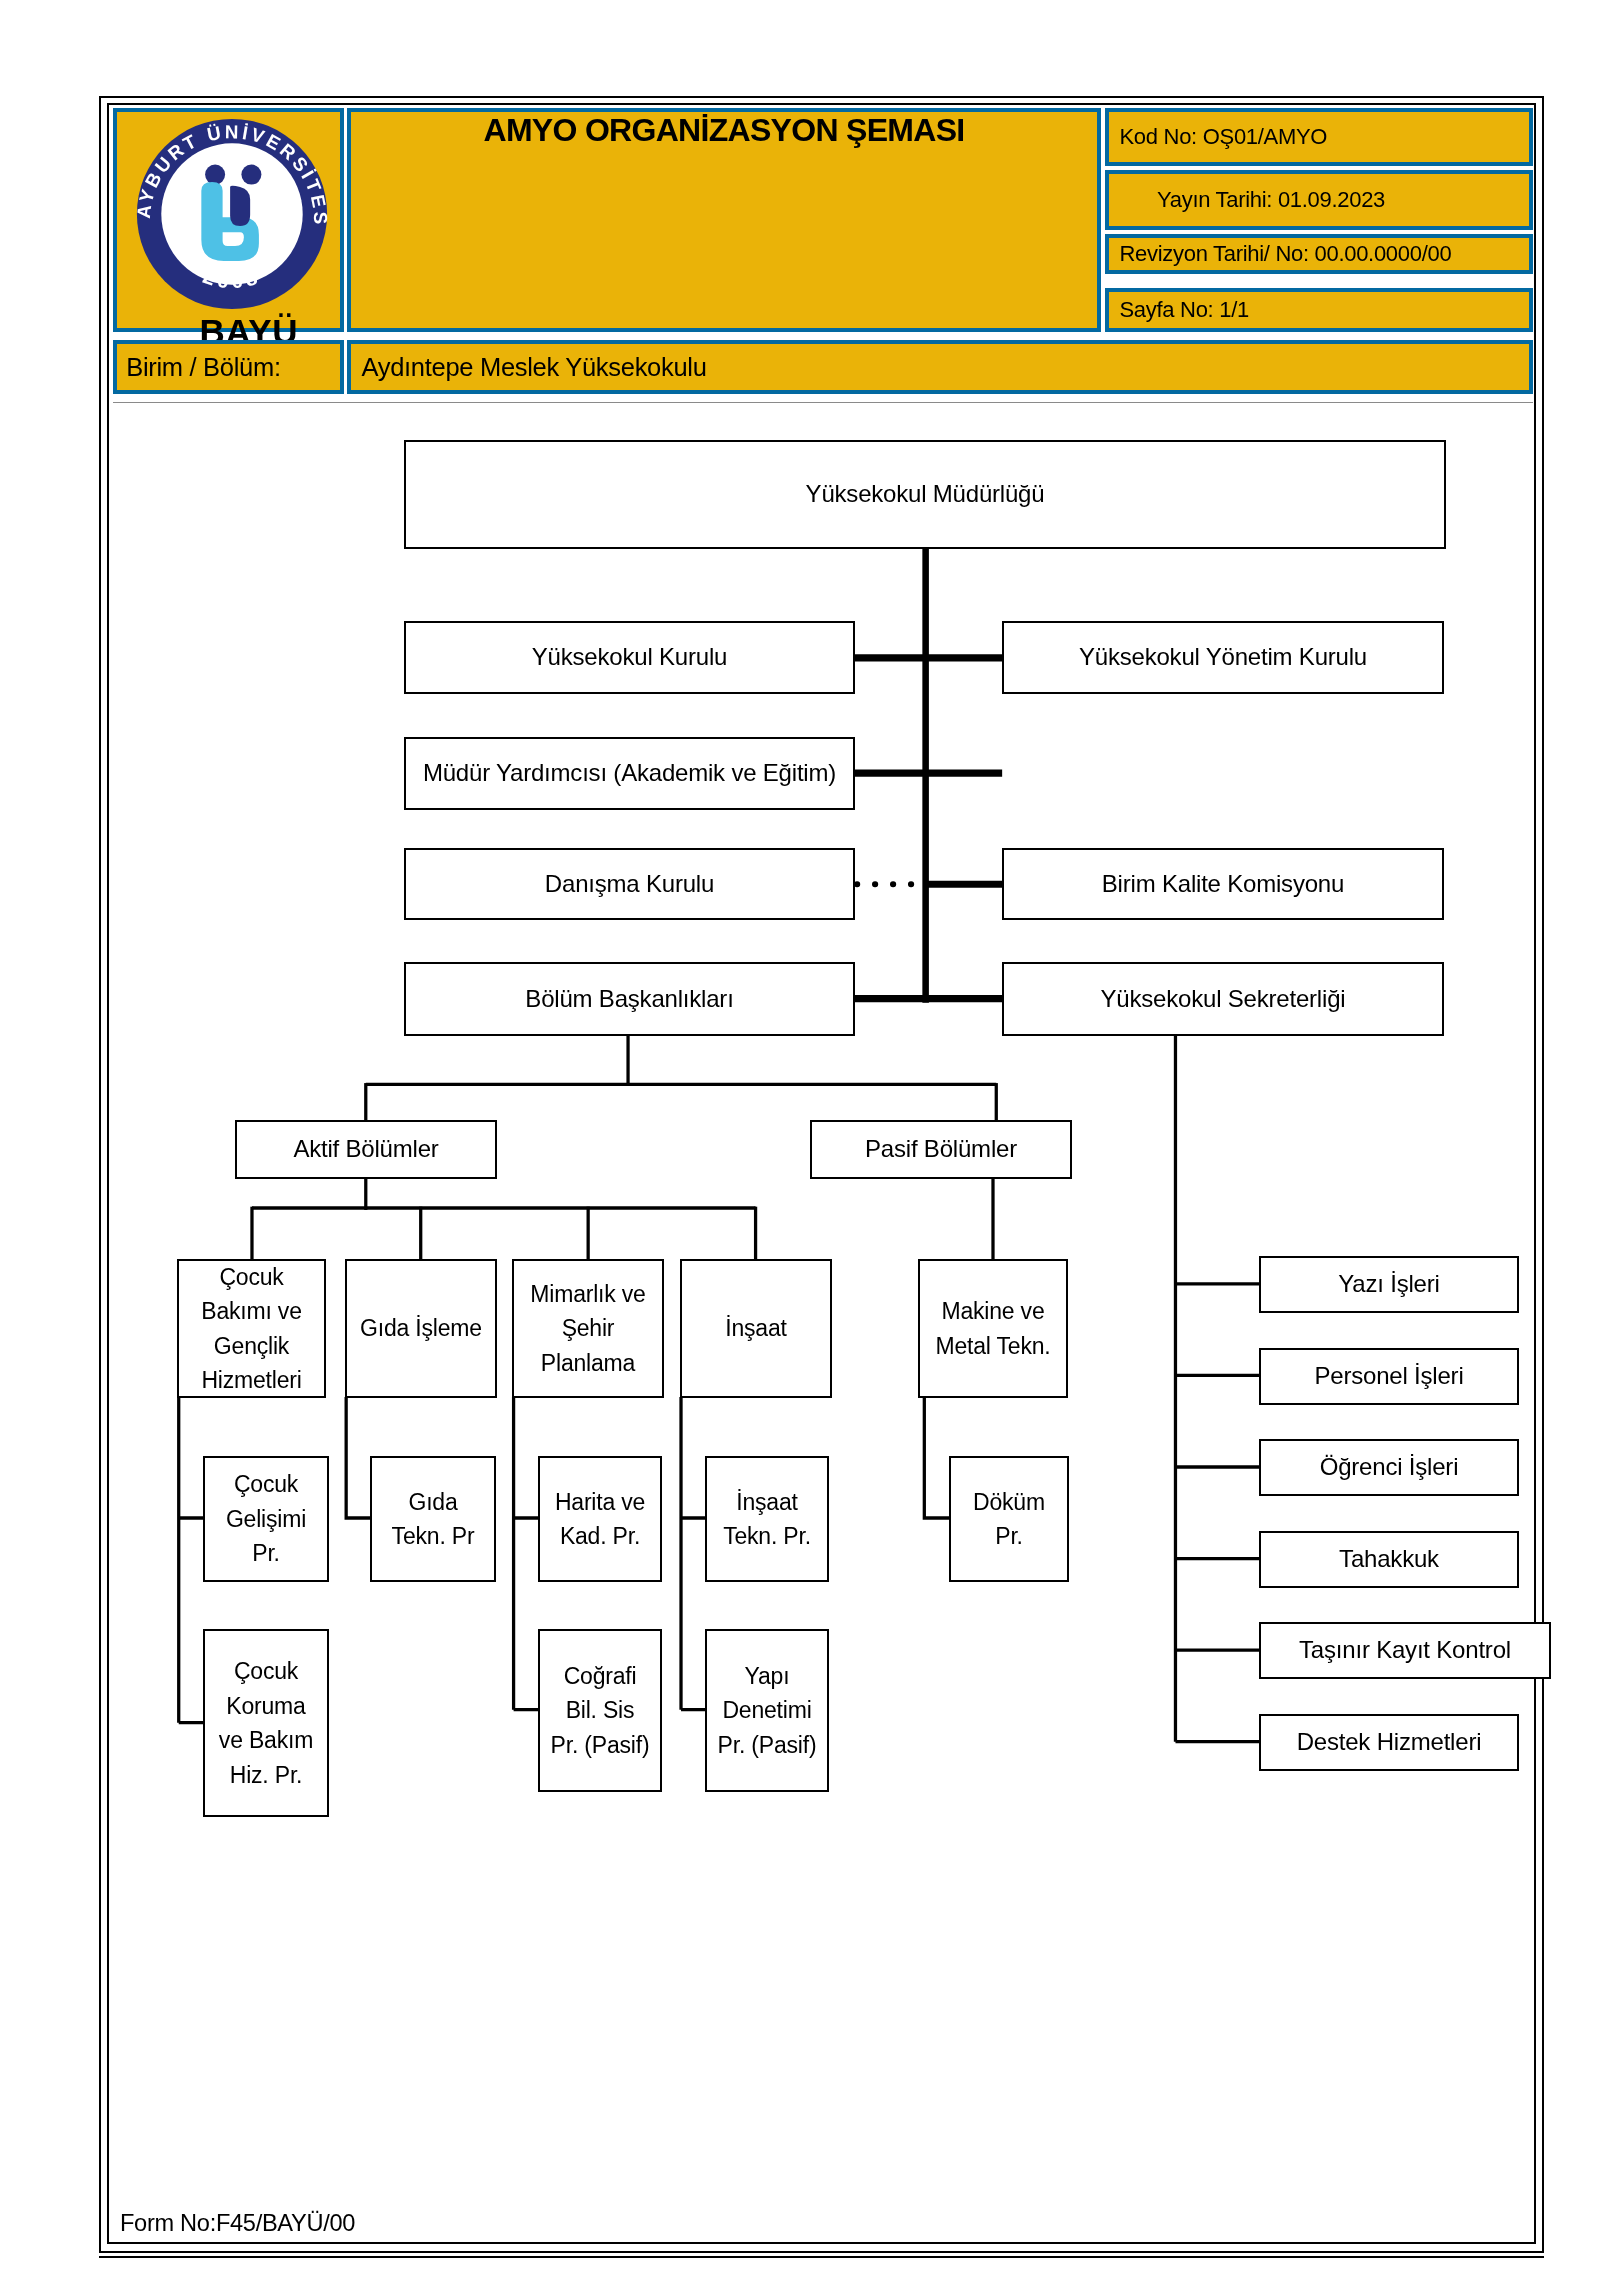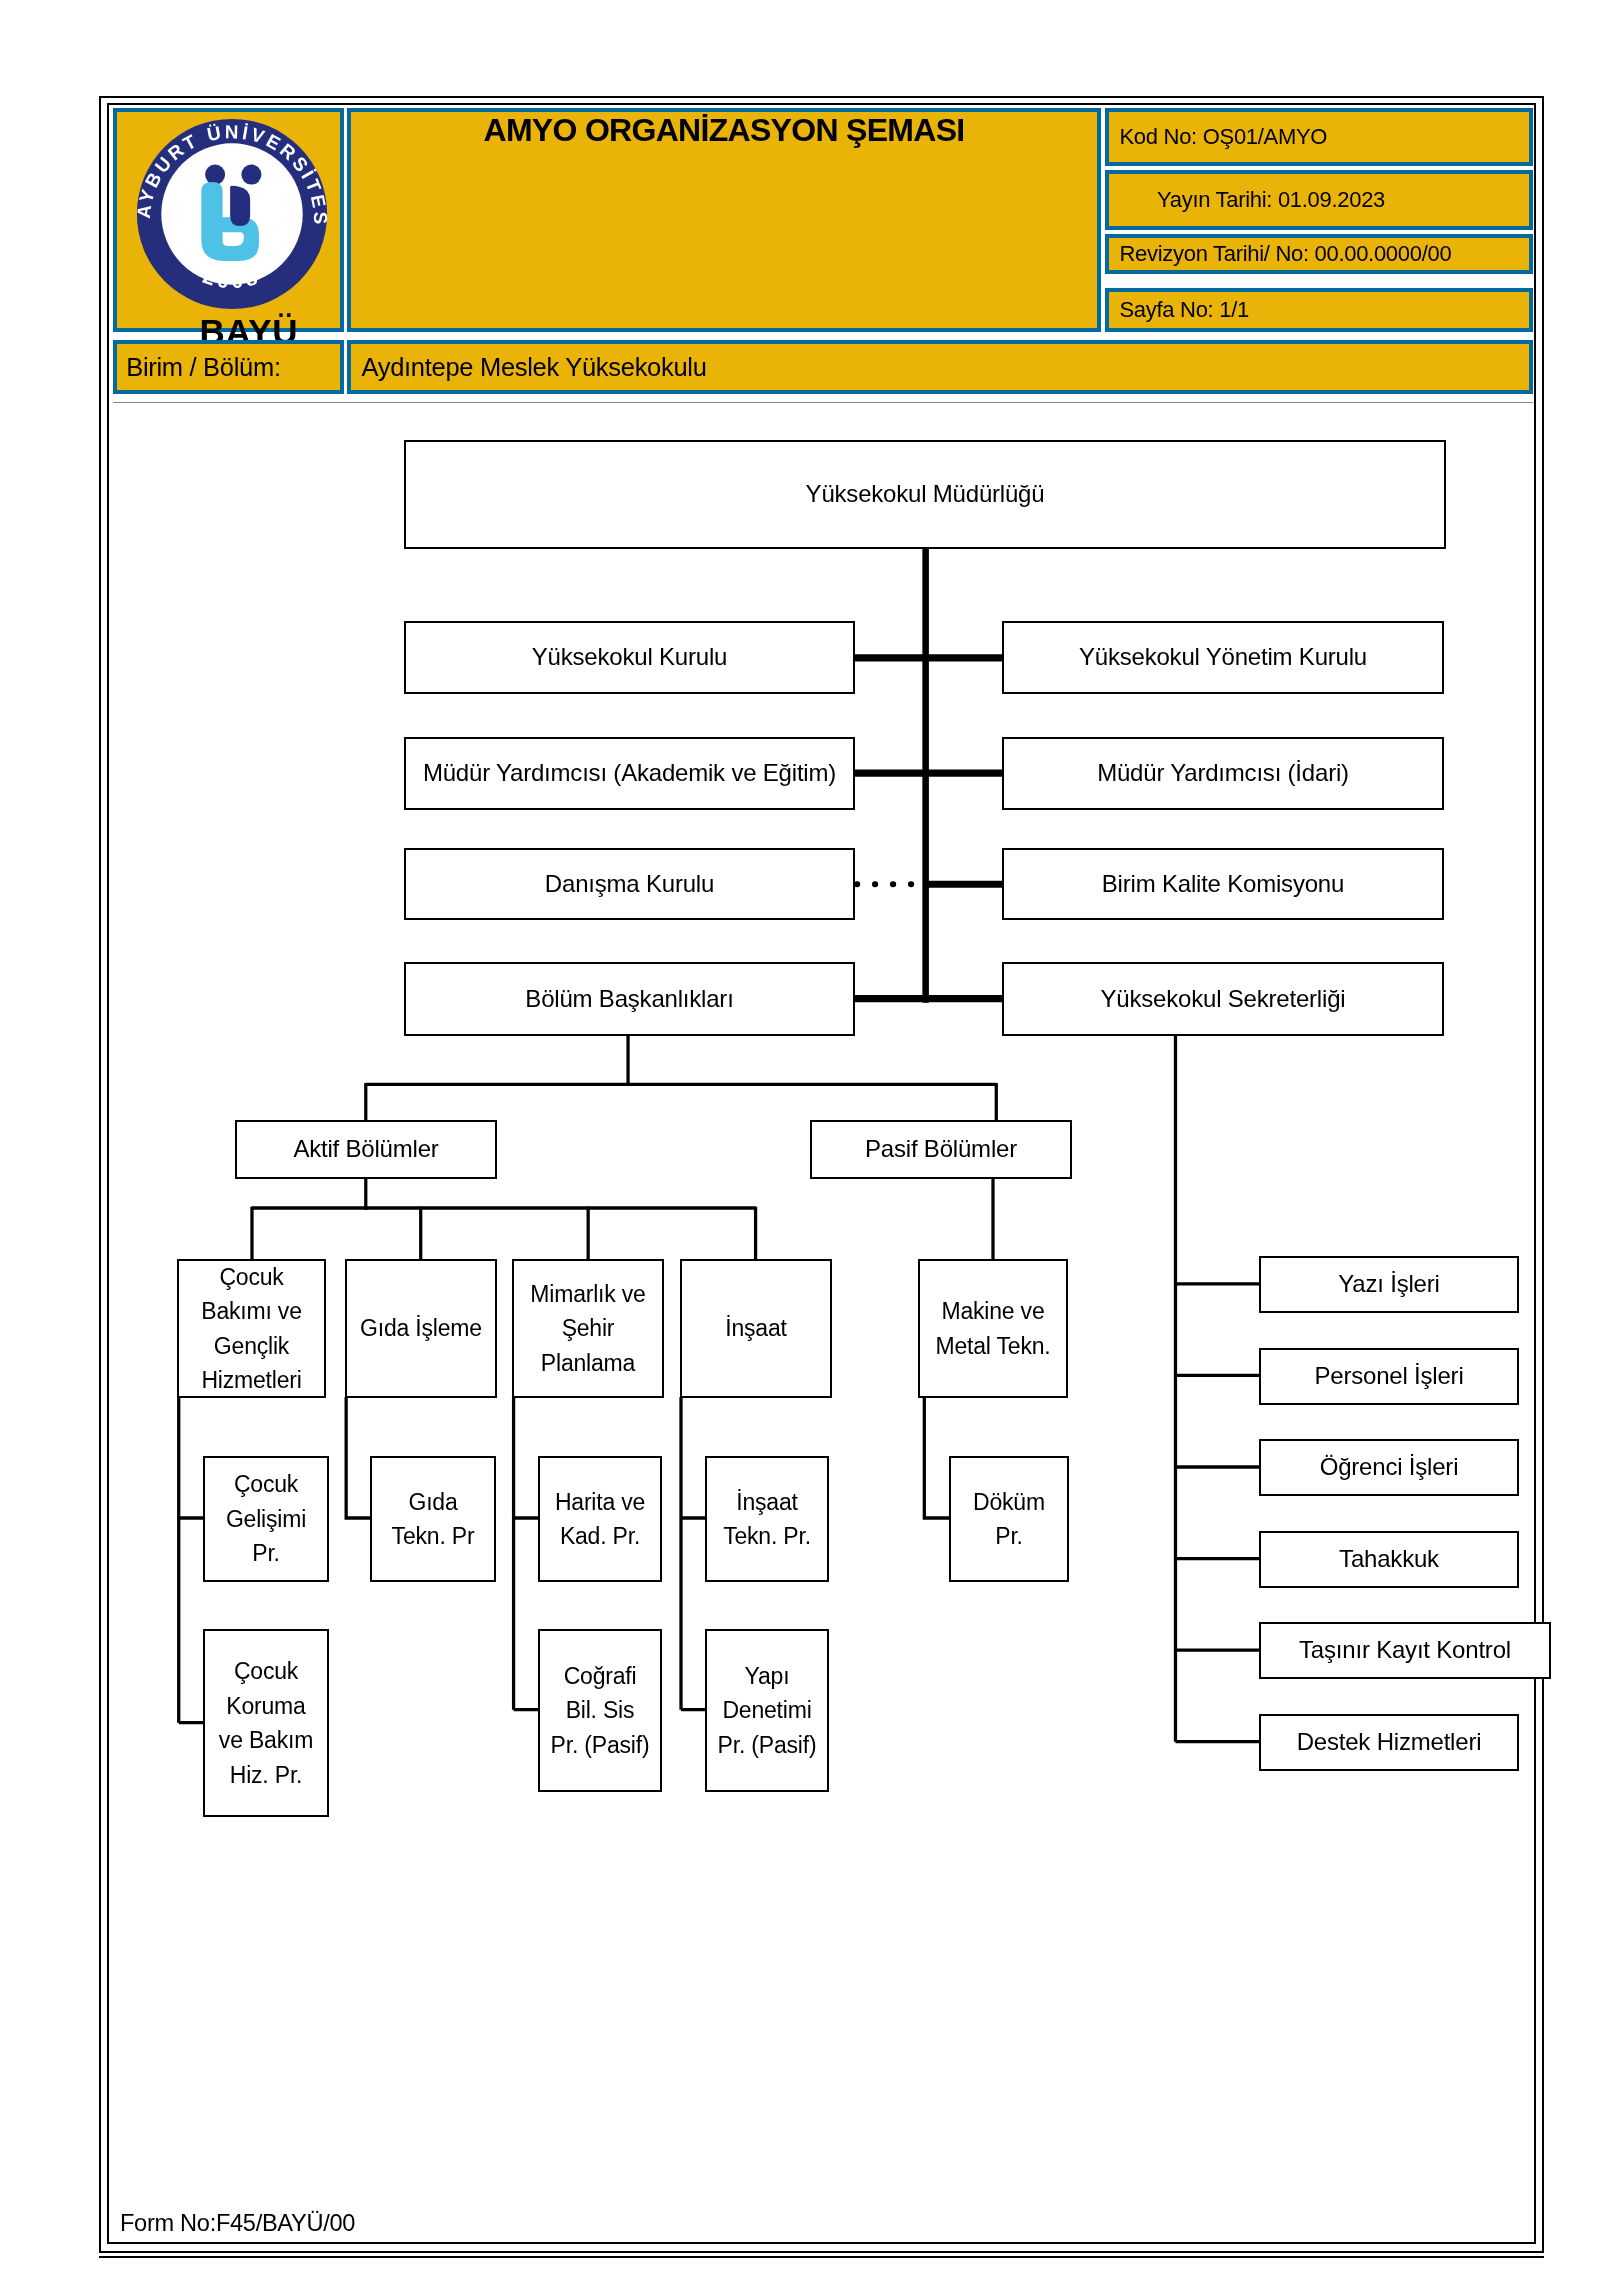--- a/index.html
+++ b/index.html
@@ -126,21 +126,20 @@
       <line x1="1797" y1="2663" x2="1925" y2="2663" stroke-width="5"></line>
     </g>
   </svg>
 
   <div class="node" style="left:404px;top:440px;width:1042px;height:109px">Yüksekokul Müdürlüğü</div>
 
   <div class="node" style="left:404px;top:621px;width:451px;height:73px">Yüksekokul Kurulu</div>
   <div class="node" style="left:1002px;top:621px;width:442px;height:73px">Yüksekokul Yönetim Kurulu</div>
 
   <div class="node" style="left:404px;top:737px;width:451px;height:73px">Müdür Yardımcısı (Akademik ve Eğitim)</div>
-  <div class="node" style="left:1002px;top:737px;width:442px;height:73px">Müdür Yardımcısı (İdari)</div>
 
   <div class="node" style="left:404px;top:848px;width:451px;height:72px">Danışma Kurulu</div>
   <div class="node" style="left:1002px;top:848px;width:442px;height:72px">Birim Kalite Komisyonu</div>
 
   <div class="node" style="left:404px;top:962px;width:451px;height:74px">Bölüm Başkanlıkları</div>
   <div class="node" style="left:1002px;top:962px;width:442px;height:74px">Yüksekokul Sekreterliği</div>
 
   <div class="node" style="left:235px;top:1120px;width:262px;height:59px">Aktif Bölümler</div>
   <div class="node" style="left:810px;top:1120px;width:262px;height:59px">Pasif Bölümler</div>
 

